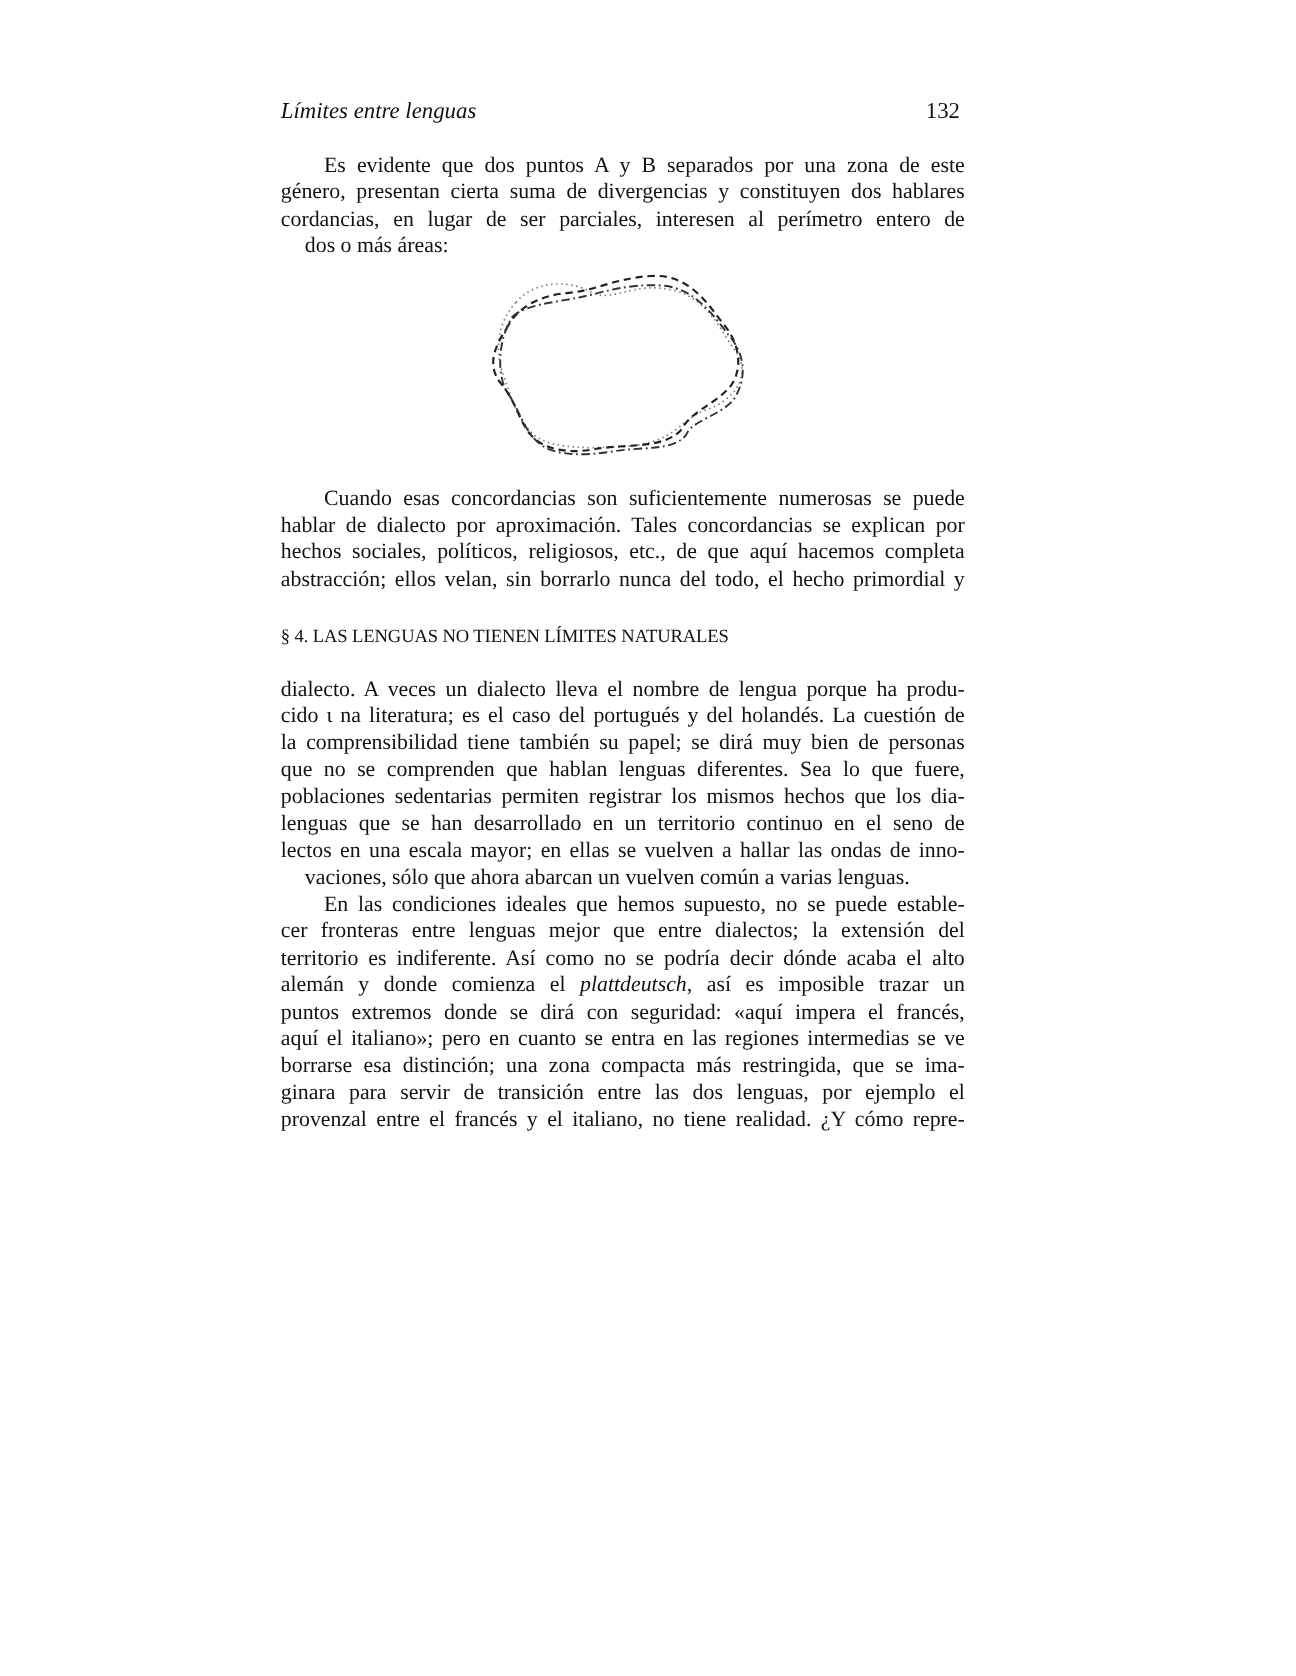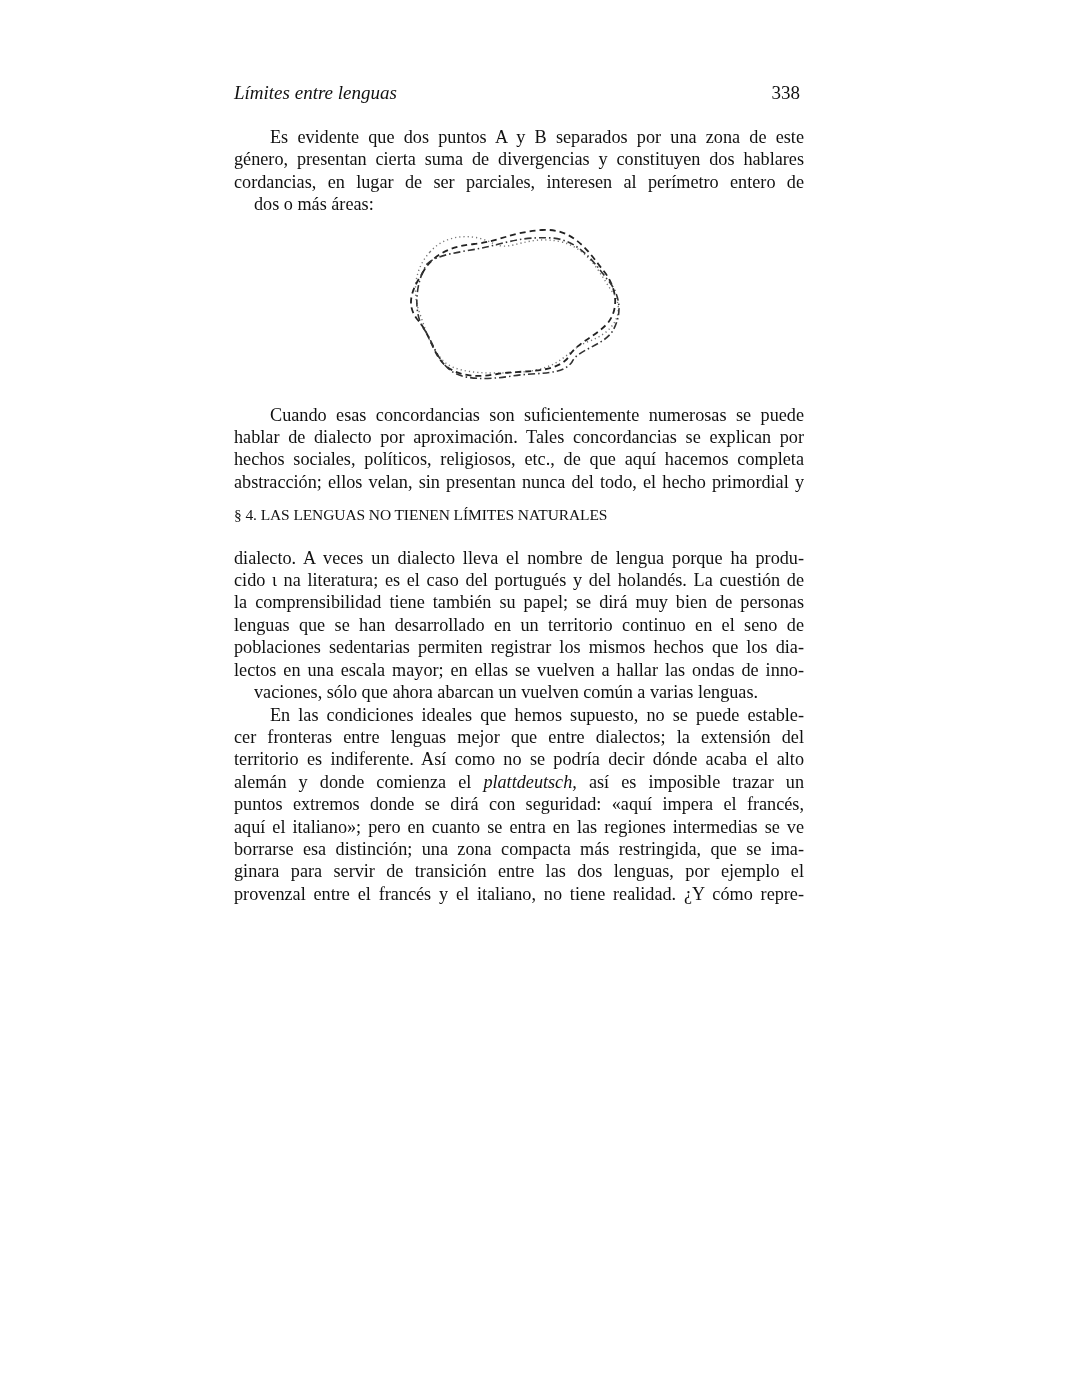--- a/index.html
+++ b/index.html
@@ -8,33 +8,33 @@
     position: absolute; left: 234px; top: 80px; width: 570px;
     font-family: "Liberation Serif", serif; color: #111111;
     font-size: 18.2px; line-height: 22.4px;
   }
   .header { position: relative; height: 26px; margin-bottom: 20px; }
   .running-title { font-style: italic; position: absolute; left: 0; top: 2px; font-size: 19px; }
   .page-number { position: absolute; right: 4px; top: 2px; font-size: 19px; }
   p { margin: 0; text-align: justify; text-align-last: auto; }
   .figure { position: relative; height: 180px; margin: 2px 0 6px 0; }
   .figure svg { position: absolute; left: 168px; top: 6px; }
-  .section-heading { font-size: 15.5px; margin: 11px 0 20px 0; letter-spacing: -0.1px; }
+  .section-heading { font-size: 15.5px; margin: 27px 0 20px 0; letter-spacing: -0.1px; }
   .justify-lines span.line { display: block; text-align: justify; text-align-last: justify; }
   .justify-lines span.line.last { text-align-last: left; margin-left: 20px; }
   .it { font-style: italic; }
 </style>
 </head>
 <body>
 
 <div class="page">
 
   <div class="header">
     <span class="running-title">Límites entre lenguas</span>
-    <span class="page-number">338</span>
+    <span class="page-number">132</span>
   </div>
 
   <p class="justify-lines">
     <span class="line" style="text-indent:36px">Es evidente que dos puntos A y B separados por una zona de este</span>
     <span class="line">género, presentan cierta suma de divergencias y constituyen dos hablares</span>
     <span class="line">cordancias, en lugar de ser parciales, interesen al perímetro entero de</span>
     <span class="line last">dos o más áreas:</span>
   </p>
 
   <div class="figure">
@@ -45,31 +45,32 @@
       <path d="M 20 50 C 30 30, 50 22, 72 20 C 95 18, 110 8, 140 6 C 170 4, 185 25, 200 45 C 215 62, 218 85, 205 100 C 190 115, 175 118, 165 135 C 150 150, 120 146, 95 150 C 70 155, 50 150, 40 138 C 30 126, 28 110, 15 95 C 5 82, 8 68, 20 50 Z" fill="none" stroke="#222222" stroke-width="1.8" stroke-dasharray="6 4"></path>
 
       <path d="M 25 40 C 35 30, 60 28, 80 24 C 100 20, 120 12, 150 14 C 175 16, 190 35, 205 55 C 220 72, 220 92, 210 108 C 200 122, 175 126, 170 138 C 160 152, 135 148, 110 152 C 85 156, 60 156, 48 146 C 35 136, 32 120, 22 105 C 12 92, 12 60, 25 40 Z" fill="none" stroke="#333333" stroke-width="1.6" stroke-dasharray="7 3 1.5 3"></path>
     </svg>
   </div>
 
   <p class="justify-lines">
     <span class="line" style="text-indent:36px">Cuando esas concordancias son suficientemente numerosas se puede</span>
     <span class="line">hablar de dialecto por aproximación. Tales concordancias se explican por</span>
     <span class="line">hechos sociales, políticos, religiosos, etc., de que aquí hacemos completa</span>
-    <span class="line">abstracción; ellos velan, sin presentan nunca del todo, el hecho primordial y</span>
+    <span class="line">abstracción; ellos velan, sin borrarlo nunca del todo, el hecho primordial y</span>
   </p>
 
   <div class="section-heading">§ 4. LAS LENGUAS NO TIENEN LÍMITES NATURALES</div>
 
   <p class="justify-lines">
     <span class="line">dialecto. A veces un dialecto lleva el nombre de lengua porque ha produ-</span>
     <span class="line">cido ι na literatura; es el caso del portugués y del holandés. La cuestión de</span>
     <span class="line">la comprensibilidad tiene también su papel; se dirá muy bien de personas</span>
+    <span class="line">que no se comprenden que hablan lenguas diferentes. Sea lo que fuere,</span>
+    <span class="line">poblaciones sedentarias permiten registrar los mismos hechos que los dia-</span>
     <span class="line">lenguas que se han desarrollado en un territorio continuo en el seno de</span>
-    <span class="line">poblaciones sedentarias permiten registrar los mismos hechos que los dia-</span>
     <span class="line">lectos en una escala mayor; en ellas se vuelven a hallar las ondas de inno-</span>
     <span class="line last">vaciones, sólo que ahora abarcan un vuelven común a varias lenguas.</span>
   </p>
 
   <p class="justify-lines">
     <span class="line" style="text-indent:36px">En las condiciones ideales que hemos supuesto, no se puede estable-</span>
     <span class="line">cer fronteras entre lenguas mejor que entre dialectos; la extensión del</span>
     <span class="line">territorio es indiferente. Así como no se podría decir dónde acaba el alto</span>
     <span class="line"><span>alemán y donde comienza el </span><span class="it">plattdeutsch,</span><span> así es imposible trazar un</span></span>
     <span class="line">puntos extremos donde se dirá con seguridad: «aquí impera el francés,</span>

